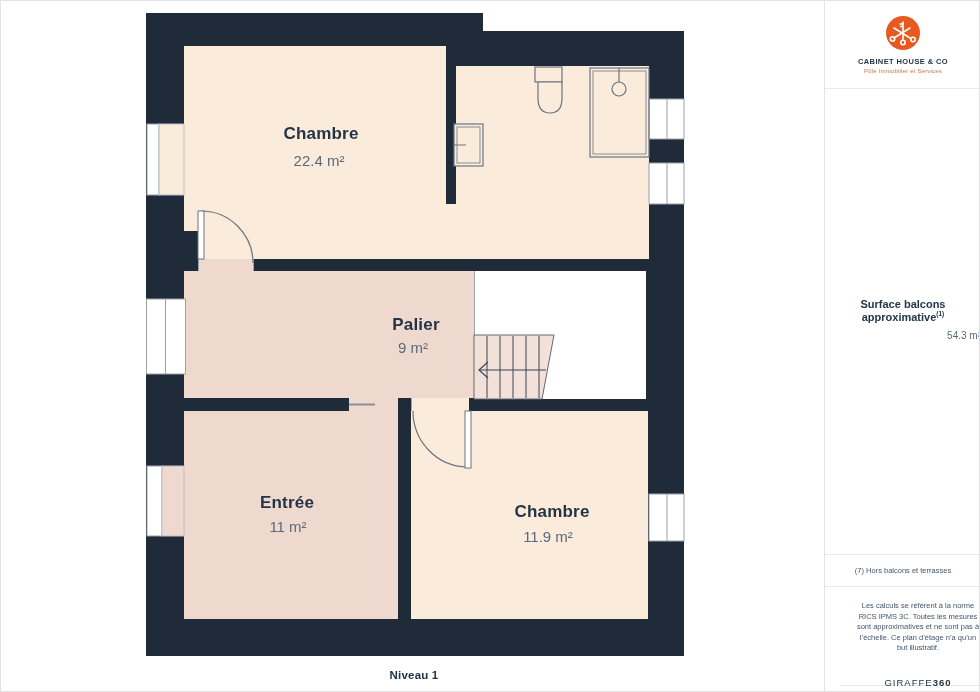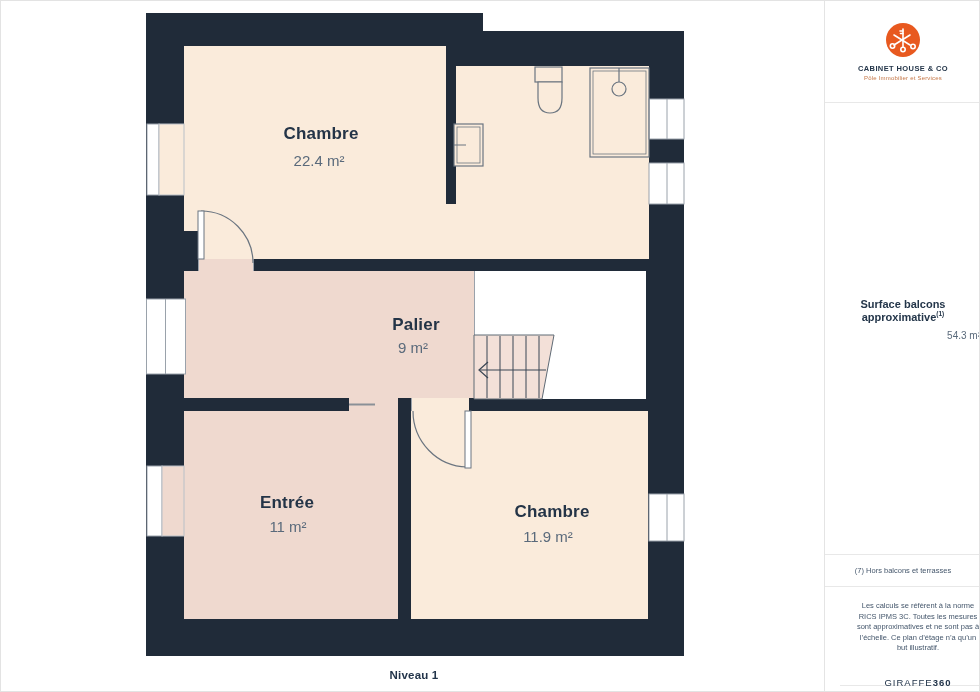--- a/index.html
+++ b/index.html
@@ -10,21 +10,21 @@
   }
   .plan-svg { position:absolute; left:0; top:0; }
 
   
   .rn { font-family:"Liberation Sans",sans-serif; font-weight:700; font-size:17px; fill:#243447; letter-spacing:.2px; }
   .ra { font-family:"Liberation Sans",sans-serif; font-weight:400; font-size:15px; fill:#5a6a7b; }
   .lvl { font-family:"Liberation Sans",sans-serif; font-weight:700; font-size:11.5px; fill:#22344a; letter-spacing:.2px; }
 
   
   .panel { position:absolute; left:823px; top:0; width:157px; height:692px; border-left:1px solid #e4e4e4; background:#fff; }
-  .logo-block { position:absolute; top:0; left:0; width:100%; height:102px;
+  .logo-block { position:absolute; top:0; left:0; width:100%; height:88px;
     display:flex; flex-direction:column; align-items:center; justify-content:center;
     border-bottom:1px solid #e8e8e8; }
   .logo-title { margin-top:6px; font-size:7.5px; font-weight:700; color:#24364a; letter-spacing:.4px; }
   .logo-subtitle { margin-top:2px; font-size:6px; color:#c57747; letter-spacing:.2px; }
 
   .surface-block { position:absolute; top:297px; left:0; width:100%; text-align:center; }
   .surface-label { font-size:11px; font-weight:700; color:#24364a; }
   .surface-label sup { font-size:6.5px; }
   .surface-value { margin-top:7px; font-size:10px; color:#5a6a7b;text-align:right; }
 

